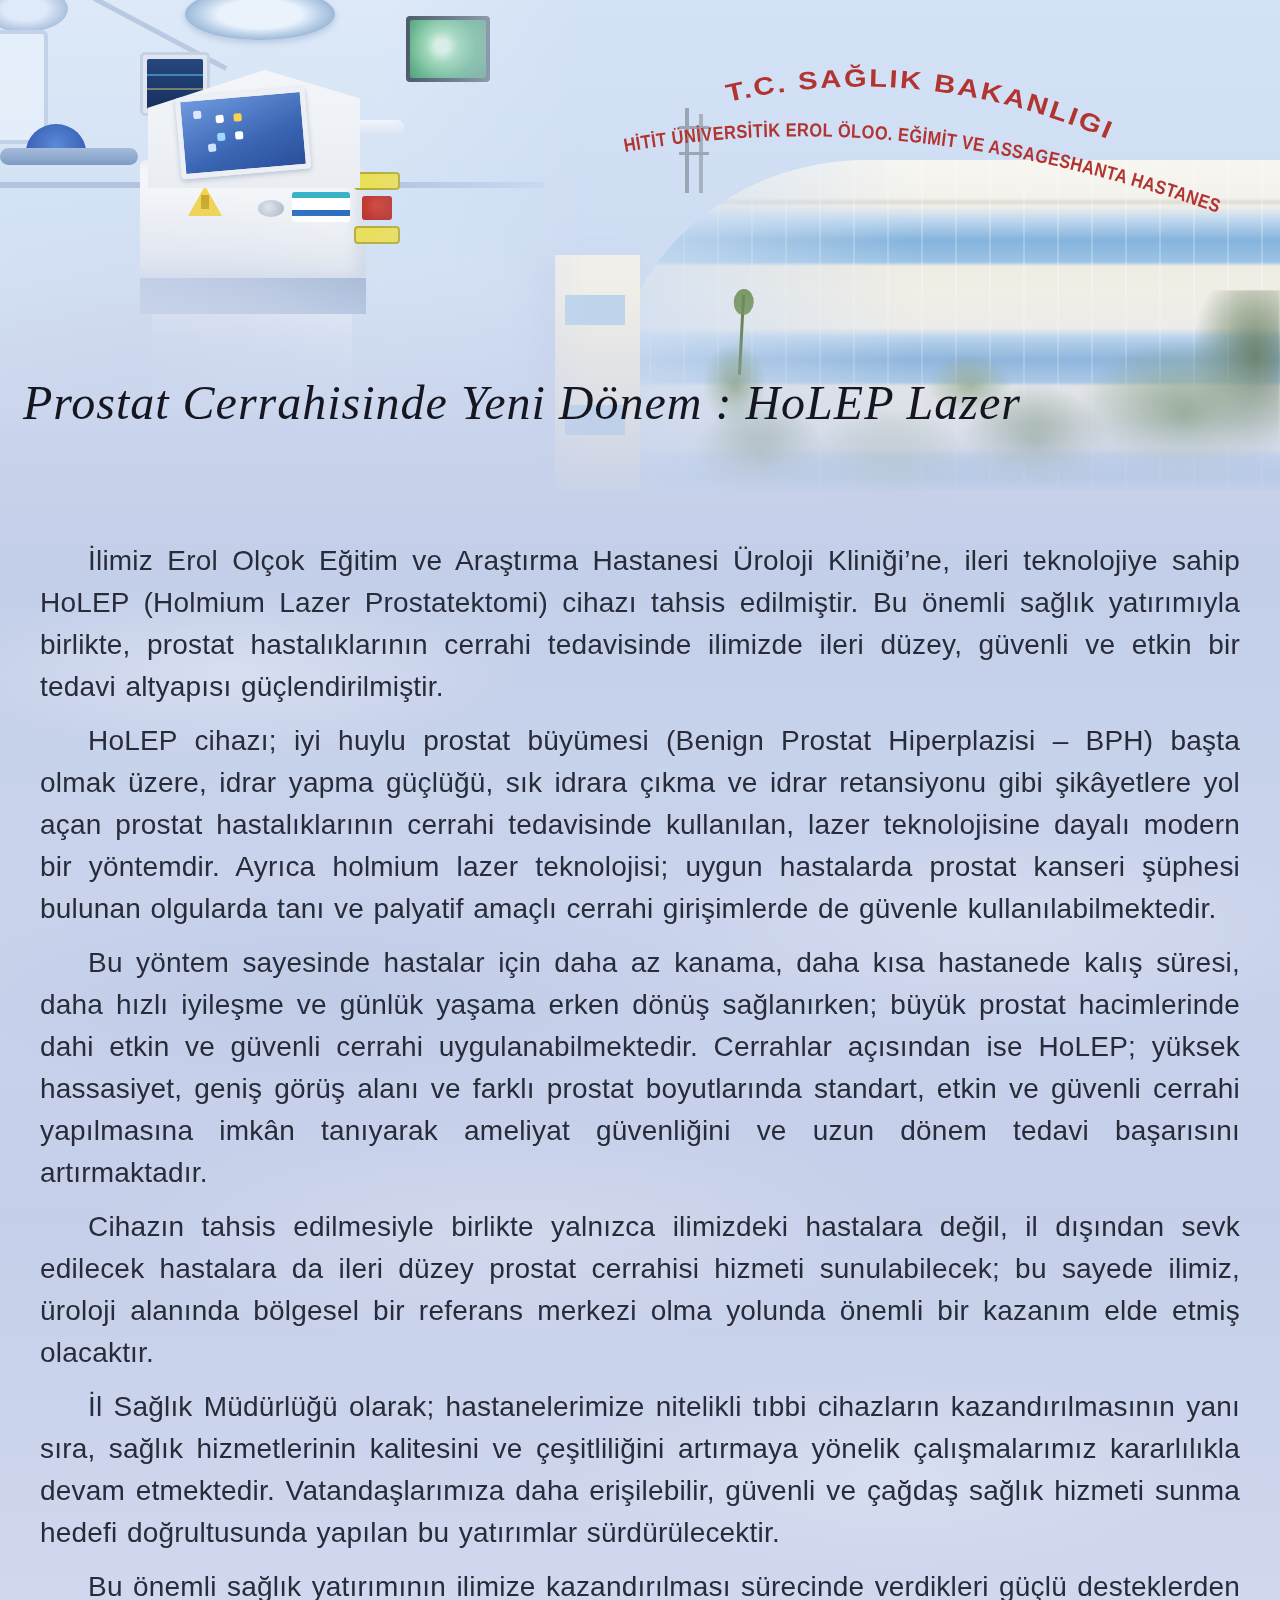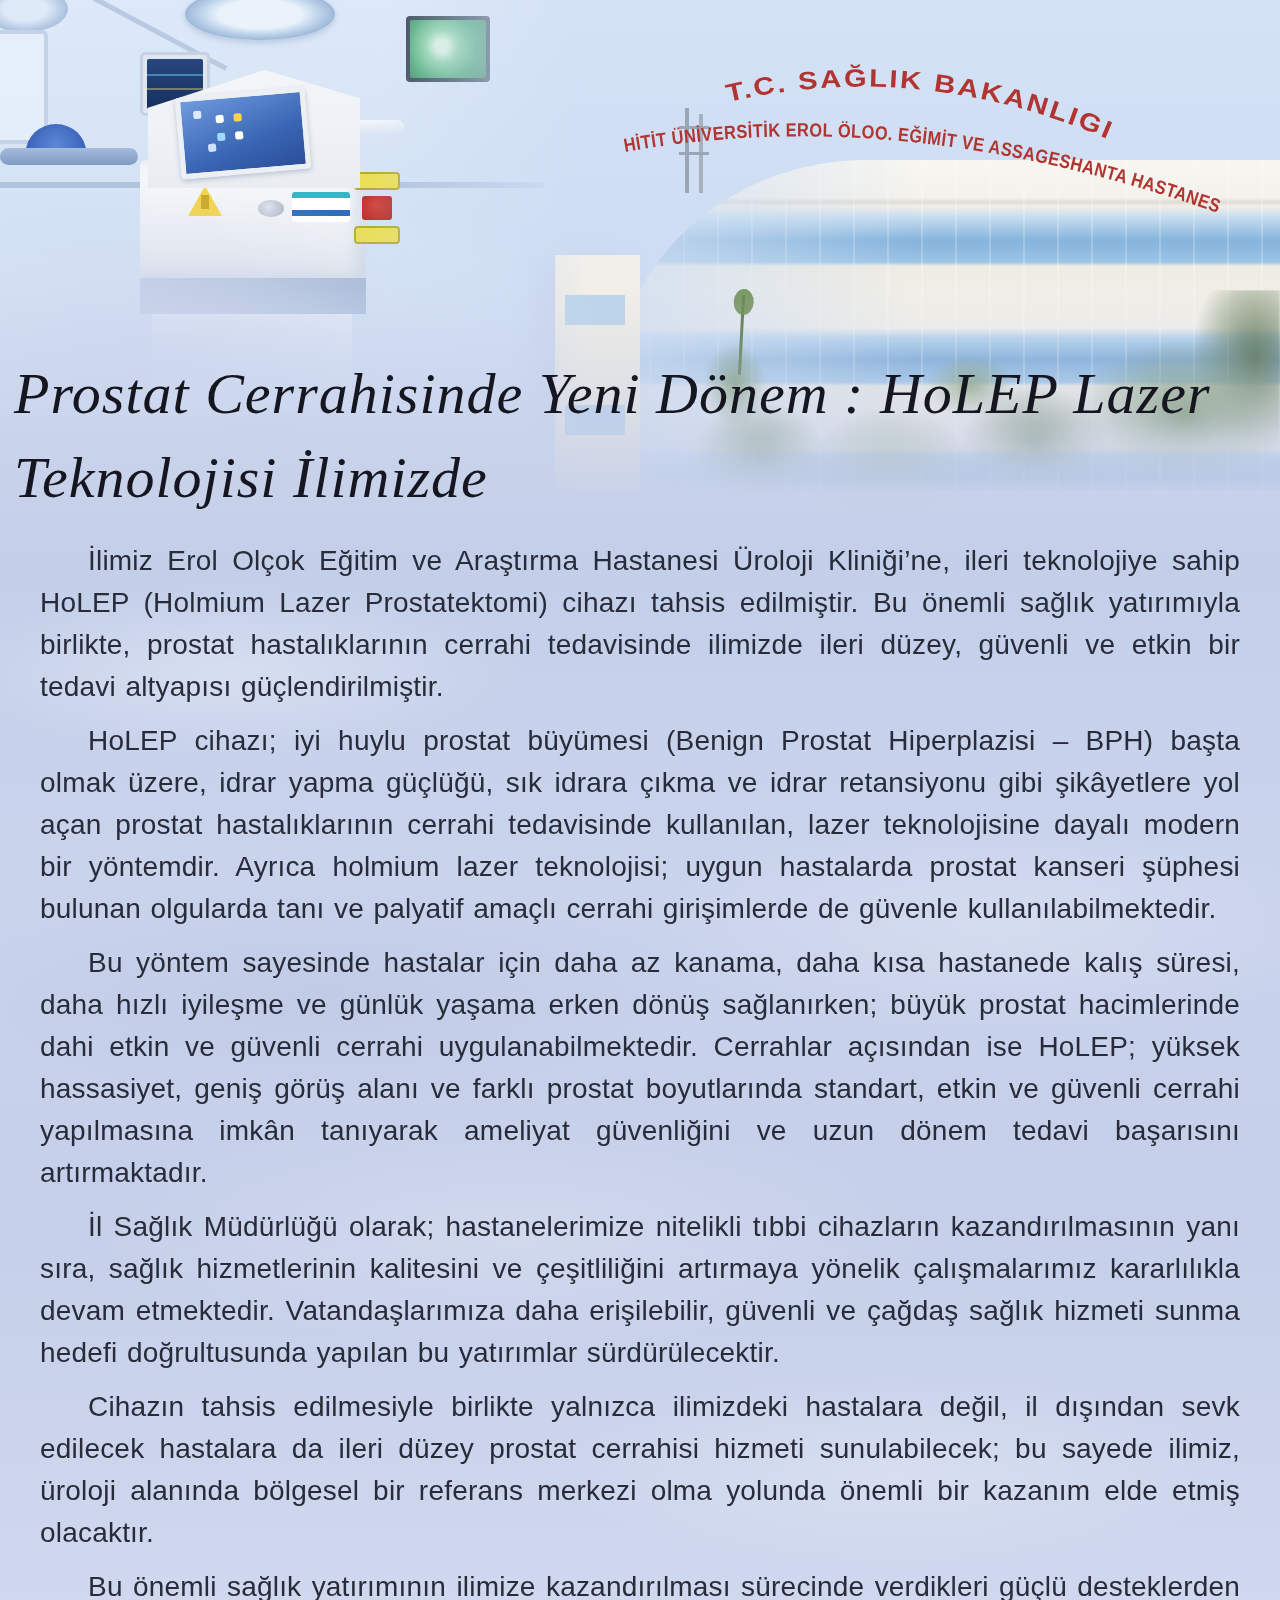--- a/index.html
+++ b/index.html
@@ -110,23 +110,23 @@
   .sapling{position:absolute;left:300px;top:295px;width:3px;height:80px;background:#5d7a4a;transform:rotate(3deg);}
   .sapling::before{content:"";position:absolute;left:-8px;top:-6px;width:20px;height:26px;border-radius:50%;background:rgba(106,140,80,.85);}
 
   
   .mist{position:absolute;left:0;top:290px;width:1280px;height:260px;
     background:linear-gradient(180deg,rgba(201,211,236,0) 0%,rgba(201,211,236,.45) 45%,rgba(199,209,234,.92) 78%,rgba(197,207,233,1) 100%);}
   .mist-left{position:absolute;left:0;top:180px;width:520px;height:220px;
     background:radial-gradient(70% 80% at 30% 85%,rgba(205,215,238,.85),rgba(205,215,238,0));}
 
   
-  .title{position:absolute;left:10px;top:348px;z-index:5;margin:4px;
+  .title{position:absolute;left:10px;top:348px;z-index:5;margin:13px;
     font-family:"Liberation Serif","DejaVu Serif",serif;font-style:italic;font-weight:500;
-    font-size:58px;line-height:84px;letter-spacing:1px;color:#15161f;}
+    font-size:48px;line-height:84px;letter-spacing:1px;color:#15161f;}
 
   
   .article{position:absolute;left:28px;right:28px;top:528px;z-index:5;
     color:#282b39;font-size:28px;line-height:42px;text-align:justify;letter-spacing:.2px;word-spacing:1.5px;}
   .article p{margin:12px;text-indent:48px;}
 </style>
 </head>
 <body>
 
 <div class="page">
@@ -184,24 +184,24 @@
         <text font-size="19" fill="#b23430" letter-spacing="0.5">
           <textPath href="#arc2" textLength="608" lengthAdjust="spacingAndGlyphs">HİTİT ÜNİVERSİTİK EROL ÖLOO. EĞİMİT VE ASSAGESHANTA HASTANESİ</textPath>
         </text>
       </svg>
     </div>
 
     <div class="mist-left"></div>
     <div class="mist"></div>
   </div>
 
-  <h1 class="title"><span>Prostat Cerrahisinde Yeni Dönem : HoLEP Lazer</span><br><span>Teknolojisi İlimizde</span></h1>
+  <h1 class="title"><span>Prostat Cerrahisinde Yeni Dönem : HoLEP Lazer</span><br></h1>
 
   <div class="article">
     <p>İlimiz Erol Olçok Eğitim ve Araştırma Hastanesi Üroloji Kliniği’ne, ileri teknolojiye sahip HoLEP (Holmium Lazer Prostatektomi) cihazı tahsis edilmiştir. Bu önemli sağlık yatırımıyla birlikte, prostat hastalıklarının cerrahi tedavisinde ilimizde ileri düzey, güvenli ve etkin bir tedavi altyapısı güçlendirilmiştir.</p>
     <p>HoLEP cihazı; iyi huylu prostat büyümesi (Benign Prostat Hiperplazisi – BPH) başta olmak üzere, idrar yapma güçlüğü, sık idrara çıkma ve idrar retansiyonu gibi şikâyetlere yol açan prostat hastalıklarının cerrahi tedavisinde kullanılan, lazer teknolojisine dayalı modern bir yöntemdir. Ayrıca holmium lazer teknolojisi; uygun hastalarda prostat kanseri şüphesi bulunan olgularda tanı ve palyatif amaçlı cerrahi girişimlerde de güvenle kullanılabilmektedir.</p>
     <p>Bu yöntem sayesinde hastalar için daha az kanama, daha kısa hastanede kalış süresi, daha hızlı iyileşme ve günlük yaşama erken dönüş sağlanırken; büyük prostat hacimlerinde dahi etkin ve güvenli cerrahi uygulanabilmektedir. Cerrahlar açısından ise HoLEP; yüksek hassasiyet, geniş görüş alanı ve farklı prostat boyutlarında standart, etkin ve güvenli cerrahi yapılmasına imkân tanıyarak ameliyat güvenliğini ve uzun dönem tedavi başarısını artırmaktadır.</p>
+    <p>Cihazın tahsis edilmesiyle birlikte yalnızca ilimizdeki hastalara değil, il dışından sevk edilecek hastalara da ileri düzey prostat cerrahisi hizmeti sunulabilecek; bu sayede ilimiz, üroloji alanında bölgesel bir referans merkezi olma yolunda önemli bir kazanım elde etmiş olacaktır.</p>
     <p>İl Sağlık Müdürlüğü olarak; hastanelerimize nitelikli tıbbi cihazların kazandırılmasının yanı sıra, sağlık hizmetlerinin kalitesini ve çeşitliliğini artırmaya yönelik çalışmalarımız kararlılıkla devam etmektedir. Vatandaşlarımıza daha erişilebilir, güvenli ve çağdaş sağlık hizmeti sunma hedefi doğrultusunda yapılan bu yatırımlar sürdürülecektir.</p>
-    <p>Cihazın tahsis edilmesiyle birlikte yalnızca ilimizdeki hastalara değil, il dışından sevk edilecek hastalara da ileri düzey prostat cerrahisi hizmeti sunulabilecek; bu sayede ilimiz, üroloji alanında bölgesel bir referans merkezi olma yolunda önemli bir kazanım elde etmiş olacaktır.</p>
     <p>Bu önemli sağlık yatırımının ilimize kazandırılması sürecinde verdikleri güçlü desteklerden dolayı başta Sağlık Bakanımız Sayın Prof. Dr. Kemal MEMİŞOĞLU olmak üzere, Sayın Bakan Yardımcılarımıza, Kamu Hastaneleri Genel Müdürlüğümüze ve sürece katkı sunan tüm yetkililere teşekkür eder, şükranlarımızı arz ederiz. HoLEP cihazının ilimize, sağlık çalışanlarımıza ve tüm hastalarımıza hayırlı olmasını dileriz.</p>
   </div>
 
 </div>
 
 </body></html>

